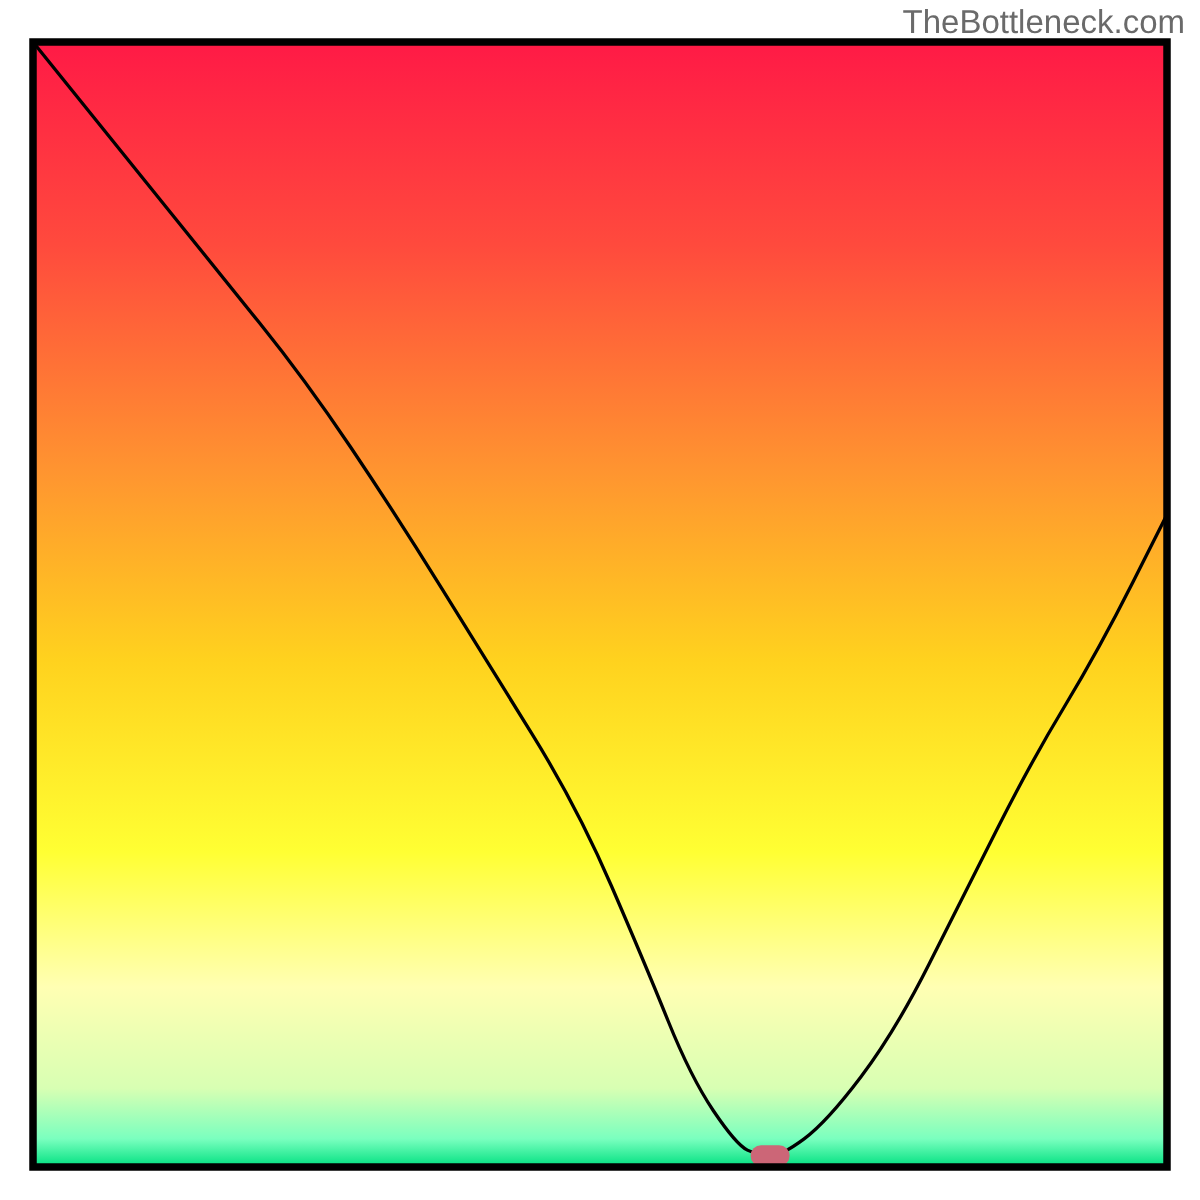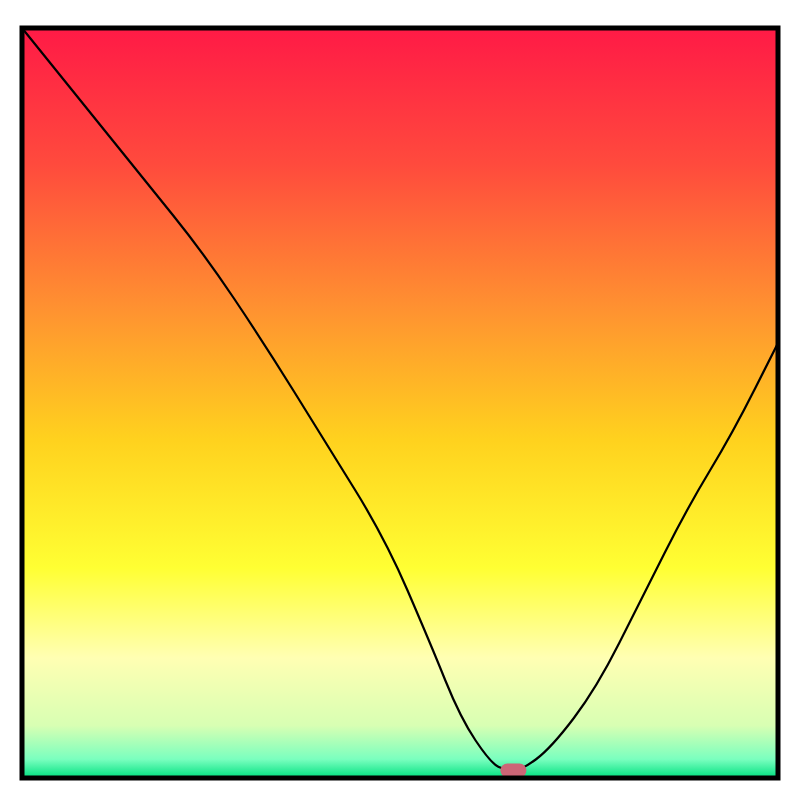--- a/index.html
+++ b/index.html
@@ -26,20 +26,21 @@
     z-index: 10;
   }
   svg {
     display: block;
   }
 </style>
 </head>
 <body>
 
 <div class="chart-container">
+  <div class="watermark">TheBottleneck.com</div>
   <svg id="chart-svg" width="800" height="800" viewBox="0 0 800 800">
     <defs>
       <linearGradient id="bg-gradient" x1="0" y1="0" x2="0" y2="1">
           <stop offset="0%" stop-color="#ff1a46"></stop>
           <stop offset="18%" stop-color="#ff4a3d"></stop>
           <stop offset="38%" stop-color="#ff9430"></stop>
           <stop offset="55.00000000000001%" stop-color="#ffd21e"></stop>
           <stop offset="72%" stop-color="#ffff33"></stop>
           <stop offset="84%" stop-color="#ffffb3"></stop>
           <stop offset="93%" stop-color="#d8ffb3"></stop>

